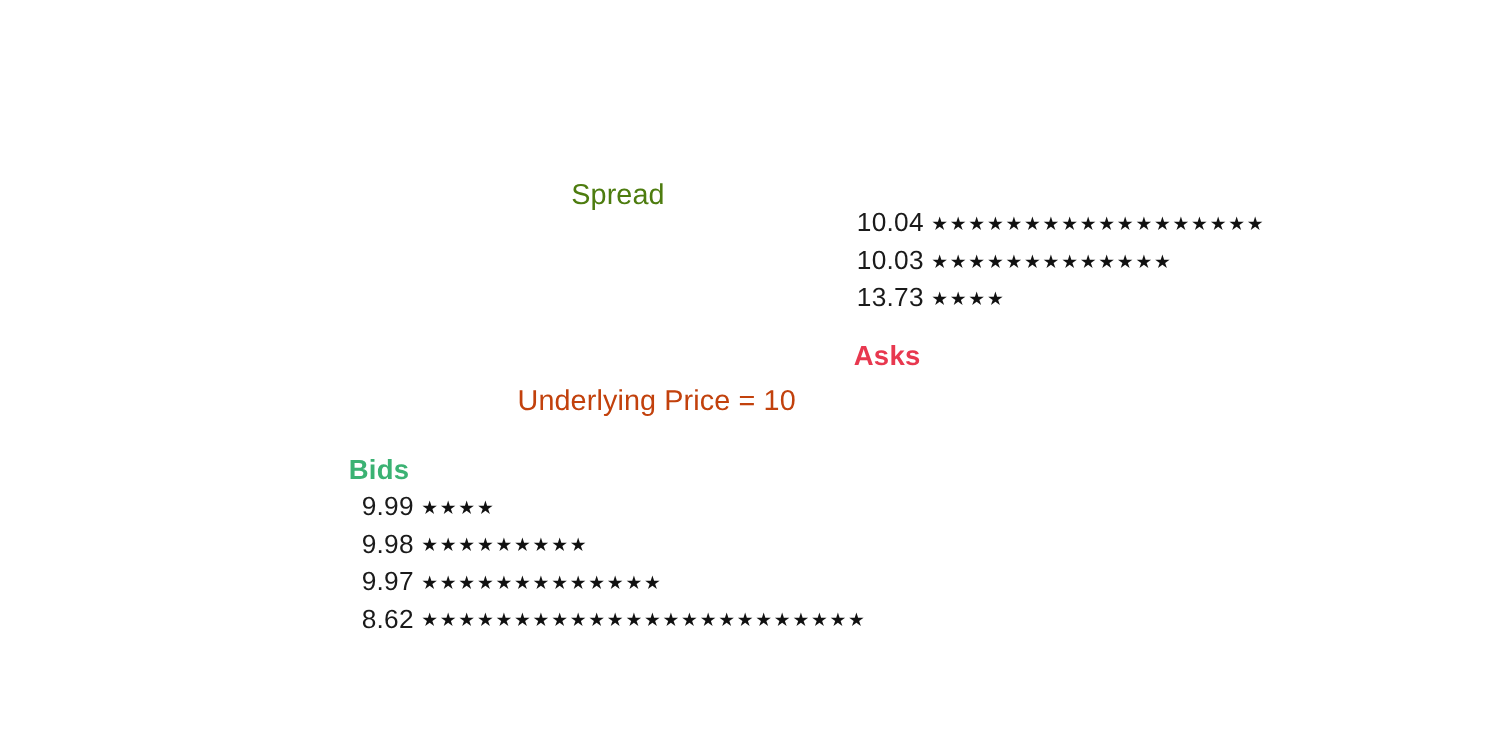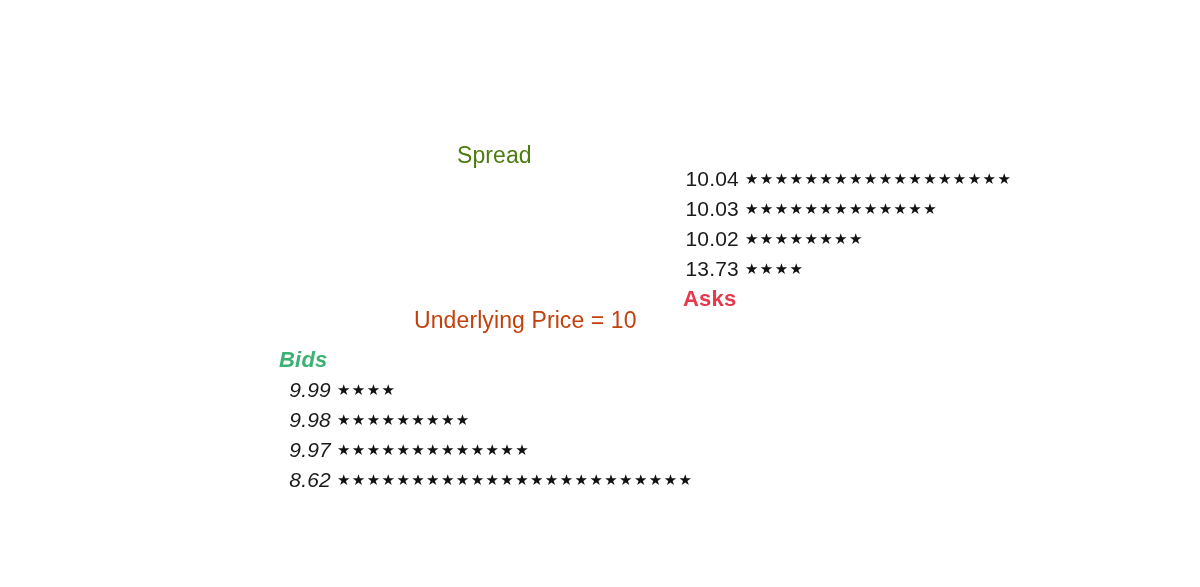--- a/index.html
+++ b/index.html
@@ -49,29 +49,29 @@
   
   .asks-block {
     position: absolute;
     left: 683px;
     top: 164px;
   }
   .bids-block {
     position: absolute;
     left: 279px;
     top: 345px;
-    font-style: italic;
   }
 
   .side-heading {
     font-size: 22px;
     font-weight: 700;
     letter-spacing: 0.2px;
     line-height: 30px;
     height: 30px;
+    margin-top: 16px;
   }
   .side-heading.asks { color: #e8384f; }
   .side-heading.bids { color: #3bb273; }
 
   .level-row {
     display: flex;
     align-items: center;
     height: 30px;
   }
   .level-price {
@@ -115,24 +115,20 @@
       <div class="level-row">
         <span class="level-price">10.04</span>
         <span class="level-stars">★★★★★★★★★★★★★★★★★★</span>
       </div>
 
       <div class="level-row">
         <span class="level-price">10.03</span>
         <span class="level-stars">★★★★★★★★★★★★★</span>
       </div>
 
-      <div class="level-row">
-        <span class="level-price">10.02</span>
-        <span class="level-stars">★★★★★★★★</span>
-      </div>
 
       <div class="level-row">
         <span class="level-price">13.73</span>
         <span class="level-stars">★★★★</span>
       </div>
 
     </div>
     <div class="side-heading asks">Asks</div>
   </div>
 

